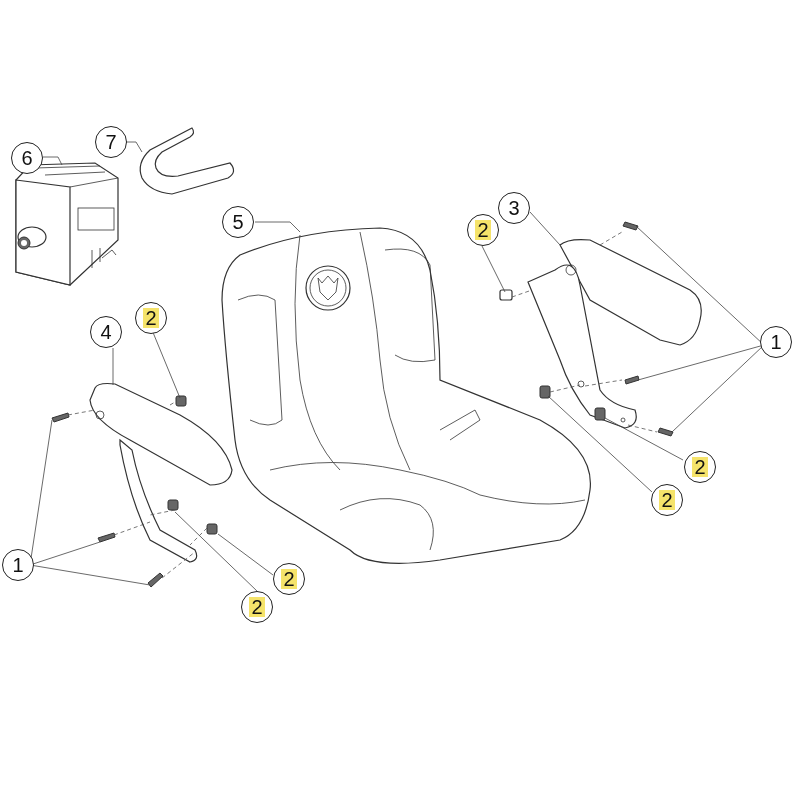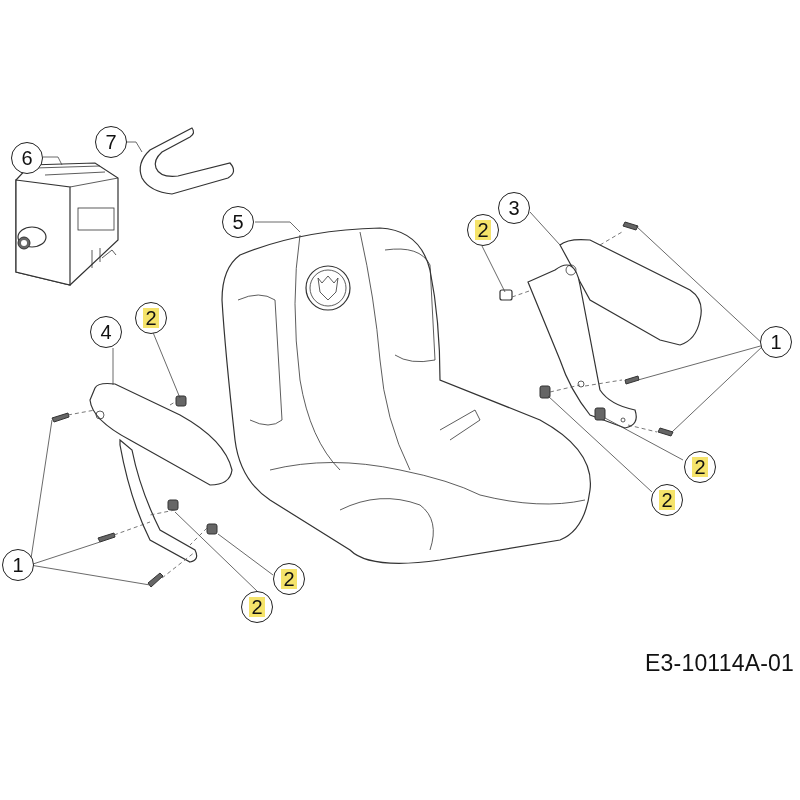--- a/index.html
+++ b/index.html
@@ -152,14 +152,13 @@
   <div class="callout hl" style="left:241px;top:591px">
       <span>2</span>
     </div>
   <div class="callout hl" style="left:684px;top:451px">
       <span>2</span>
     </div>
   <div class="callout hl" style="left:651px;top:484px">
       <span>2</span>
     </div>
 
-  <div class="code">E3-10114A-01</div>
 </div>
 
 </body></html>

